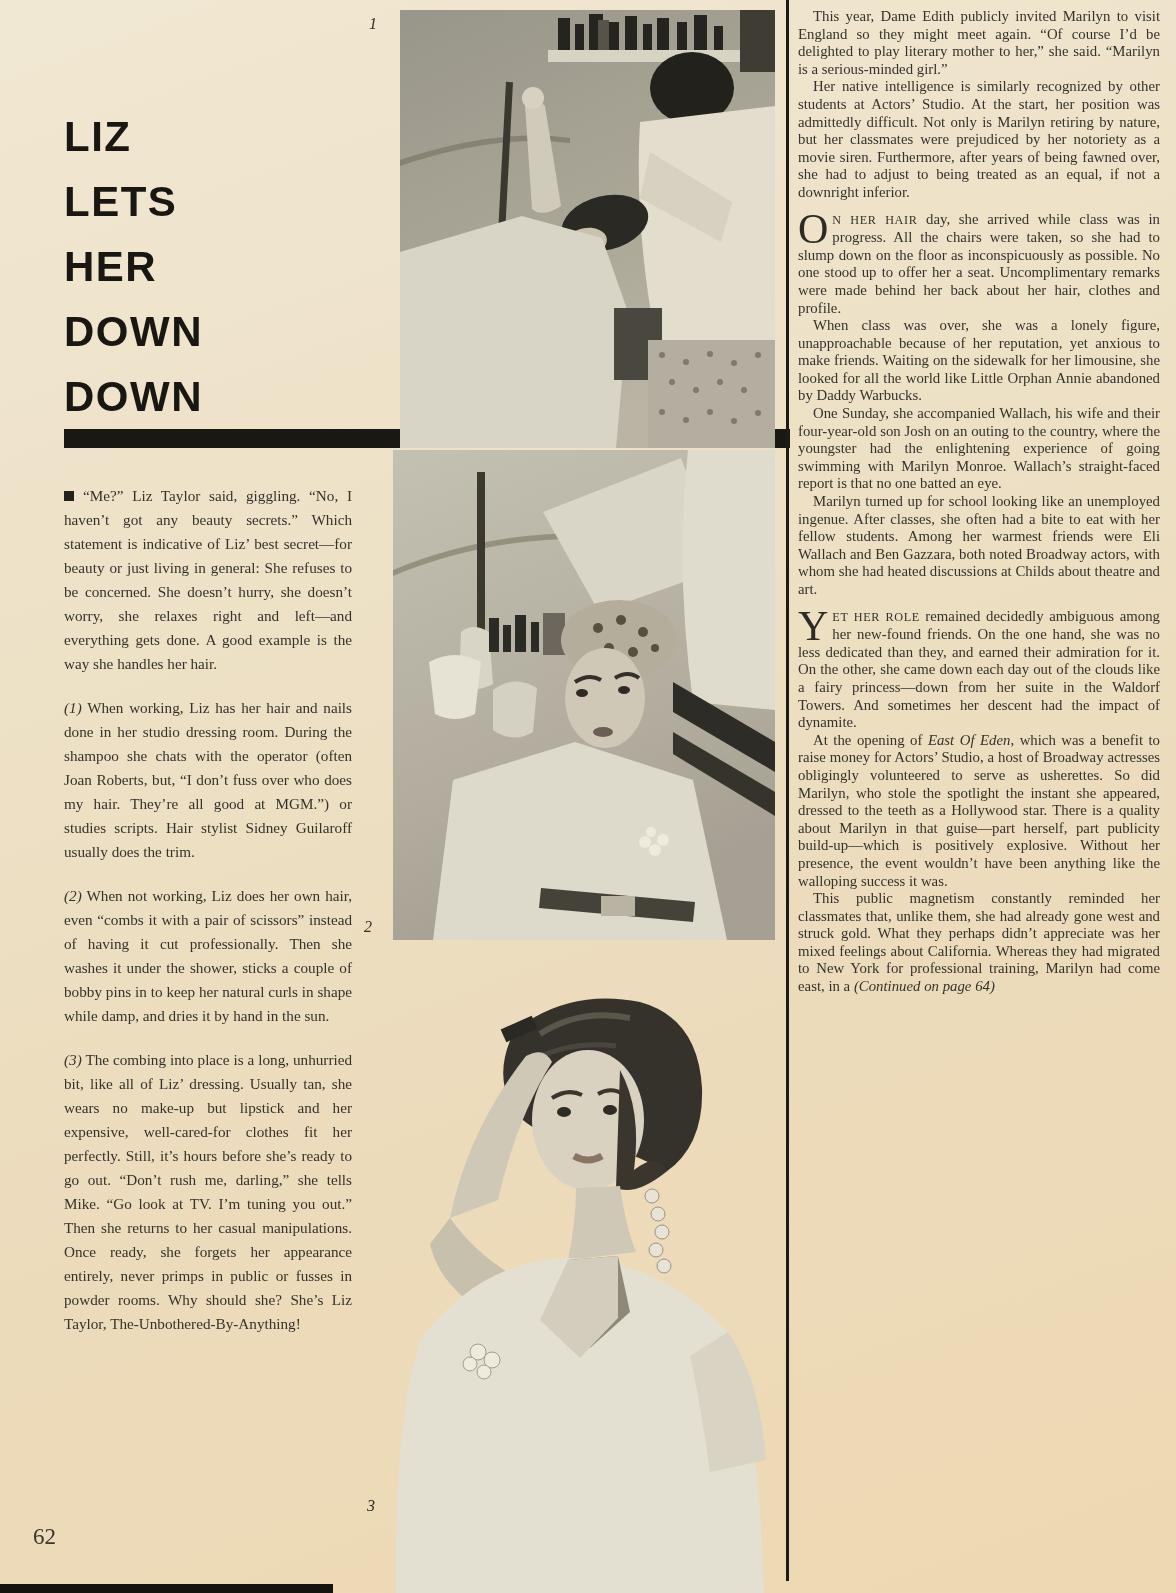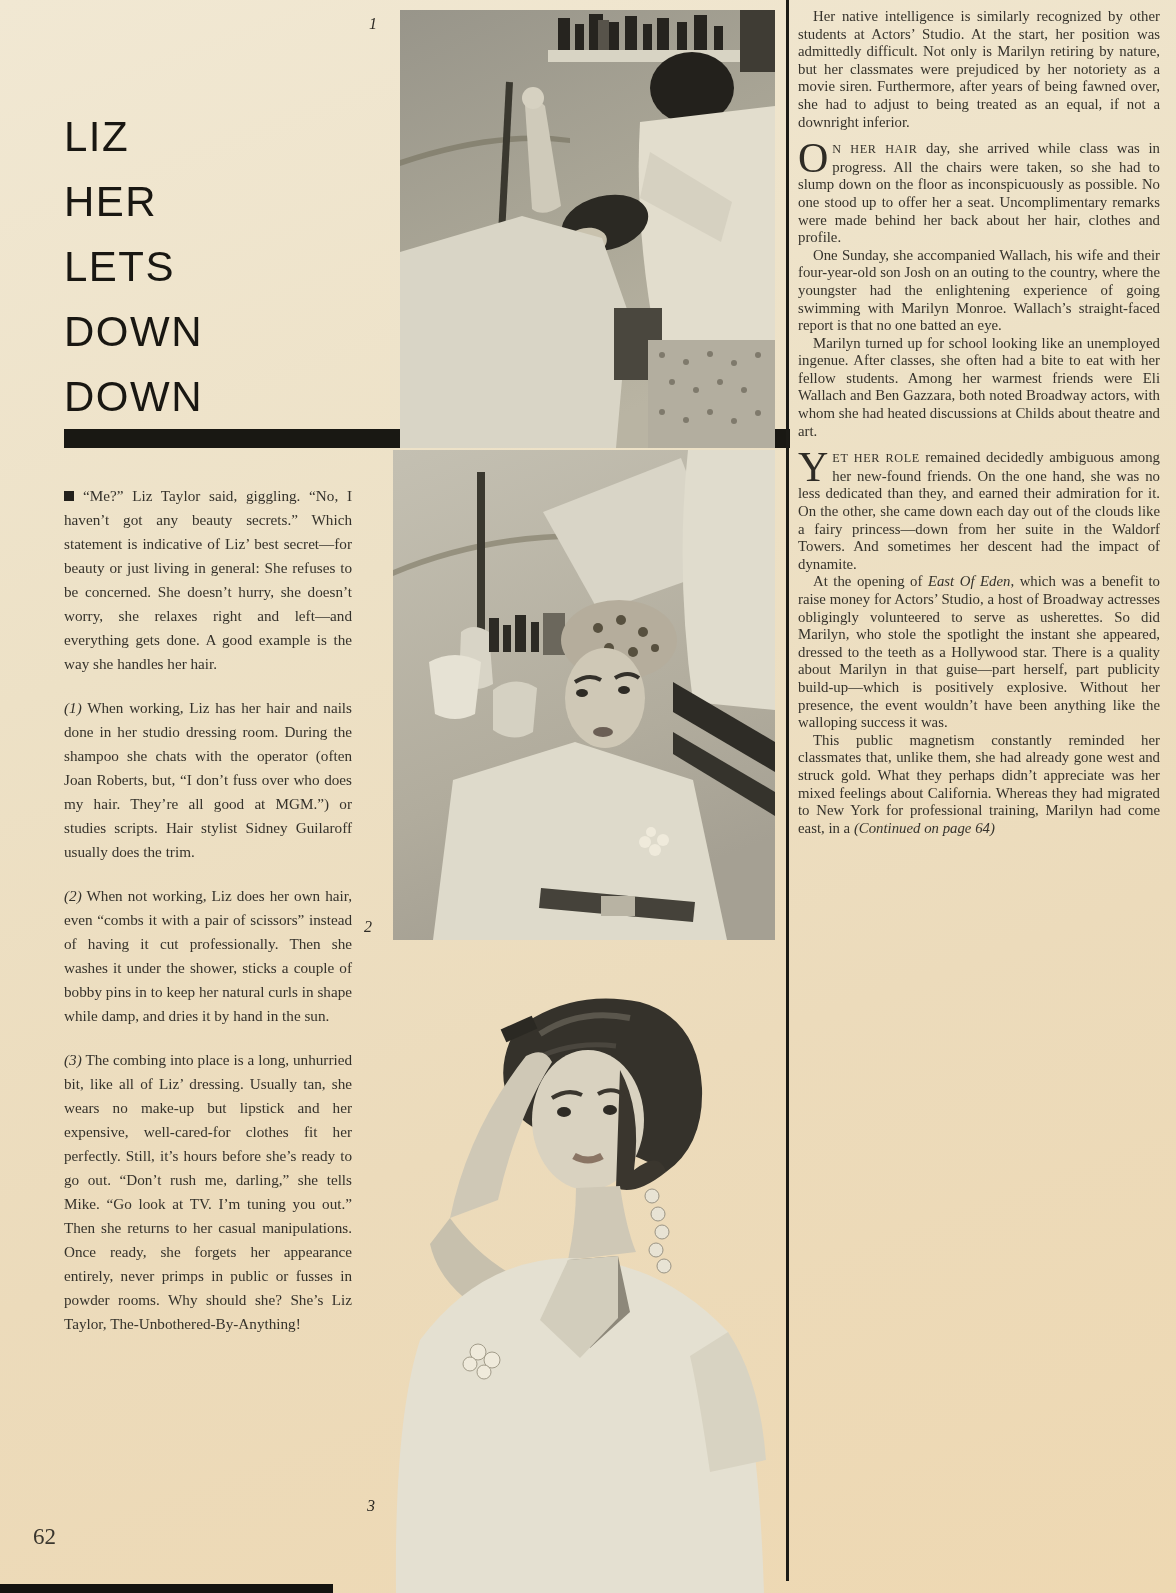--- a/index.html
+++ b/index.html
@@ -8,21 +8,21 @@
     width:1176px;height:1593px;
     overflow:hidden;
     background:linear-gradient(160deg,#f1e8d3 0%,#ede1c6 35%,#ecdbbb 65%,#eed8b2 100%);
     font-family:"Liberation Serif", serif;
     color:#35322b;
   }
   
   .title{
     position:absolute;left:64px;top:104px;
     font-family:"Liberation Sans", sans-serif;
-    font-weight:400;font-size:42px;line-height:65px;
+    font-weight:700;font-size:42px;line-height:65px;
     letter-spacing:1.5px;color:#191712;
   }
   .title-rule{
     position:absolute;left:64px;top:429px;width:726px;height:19px;
     background:#191813;
   }
   .left-col{
     position:absolute;left:64px;top:484px;width:288px;
     font-size:15.2px;line-height:24px;text-align:justify;
   }
@@ -64,22 +64,22 @@
   }
   .sc{font-size:12.2px;letter-spacing:0.6px;}
 </style>
 </head>
 <body>
 
 <div class="page">
 
   <div class="title">
     <div>LIZ</div>
+    <div>LETS</div>
     <div>HER</div>
-    <div>LETS</div>
     <div>DOWN</div>
     <div>DOWN</div>
   </div>
 
   <div class="title-rule"></div>
 
   <div class="left-col">
     <p><span class="bullet"></span><span>“Me?” Liz Taylor said, giggling. “No, I haven’t got any beauty secrets.” Which statement is indicative of Liz’ best secret—for beauty or just living in general: She refuses to be concerned. She doesn’t hurry, she doesn’t worry, she relaxes right and left—and everything gets done. A good example is the way she handles her hair.</span></p>
     <p><span class="item-num">(1)</span> <span>When working, Liz has her hair and nails done in her studio dressing room. During the shampoo she chats with the operator (often Joan Roberts, but, “I don’t fuss over who does my hair. They’re all good at MGM.”) or studies scripts. Hair stylist Sidney Guilaroff usually does the trim.</span></p>
     <p><span class="item-num">(2)</span> <span>When not working, Liz does her own hair, even “combs it with a pair of scissors” instead of having it cut professionally. Then she washes it under the shower, sticks a couple of bobby pins in to keep her natural curls in shape while damp, and dries it by hand in the sun.</span></p>
@@ -227,22 +227,24 @@
         <circle cx="162" cy="400" r="8"></circle>
         <circle cx="154" cy="412" r="7"></circle>
         <circle cx="140" cy="404" r="7"></circle>
     </g>
     <path d="M398 372 Q430 420 436 500 L380 512 Q368 430 360 396 Z" fill="#d8d3c2"></path>
   </svg>
 
   <div class="vrule"></div>
 
   <div class="right-col">
+    <p>This year, Dame Edith publicly invited Marilyn to visit England so they might meet again.  “Of course I’d be delighted to play literary mother to her,” she said. “Marilyn is a serious-minded girl.”</p>
     <p>Her native intelligence is similarly recognized by other students at Actors’ Studio. At the start, her position was admittedly difficult.  Not only is Marilyn retiring by nature, but her classmates were prejudiced by her notoriety as a movie siren. Furthermore, after years of being fawned over, she had to adjust to being treated as an equal, if not a downright inferior.</p>
     <p class="drop"><span class="dropcap">O</span><span class="sc">N HER HAIR</span><span> day, she arrived while class was in progress. All the chairs were taken, so she had to slump down on the floor as inconspicuously as possible. No one stood up to offer her a seat. Uncomplimentary remarks were made behind her back about her hair, clothes and profile.</span></p>
+    <p>When class was over, she was a lonely figure, unapproachable because of her reputation, yet anxious to make friends. Waiting on the sidewalk for her limousine, she looked for all the world like Little Orphan Annie abandoned by Daddy Warbucks.</p>
     <p>One Sunday, she accompanied Wallach, his wife and their four-year-old son Josh on an outing to the country, where the youngster had the enlightening experience of going swimming with Marilyn Monroe. Wallach’s straight-faced report is that no one batted an eye.</p>
     <p>Marilyn turned up for school looking like an unemployed ingenue. After classes, she often had a bite to eat with her fellow students. Among her warmest friends were Eli Wallach and Ben Gazzara, both noted Broadway actors, with whom she had heated discussions at Childs about theatre and art.</p>
     <p class="drop"><span class="dropcap">Y</span><span class="sc">ET HER ROLE</span><span> remained decidedly ambiguous among her new-found friends. On the one hand, she was no less dedicated than they, and earned their admiration for it. On the other, she came down each day out of the clouds like a fairy princess—down from her suite in the Waldorf Towers. And sometimes her descent had the impact of dynamite.</span></p>
     <p><span>At the opening of </span><span class="ital">East Of Eden</span><span>, which was a benefit to raise money for Actors’ Studio, a host of Broadway actresses obligingly volunteered to serve as usherettes. So did Marilyn, who stole the spotlight the instant she appeared, dressed to the teeth as a Hollywood star. There is a quality about Marilyn in that guise—part herself, part publicity build-up—which is positively explosive.  Without her presence, the event wouldn’t have been anything like the walloping success it was.</span></p>
     <p><span>This public magnetism constantly reminded her classmates that, unlike them, she had already gone west and struck gold. What they perhaps didn’t appreciate was her mixed feelings about California. Whereas they had migrated to New York for professional training, Marilyn had come east, in a </span><span class="ital">(Continued on page 64)</span></p>
   </div>
 
 </div>
 
 </body></html>

